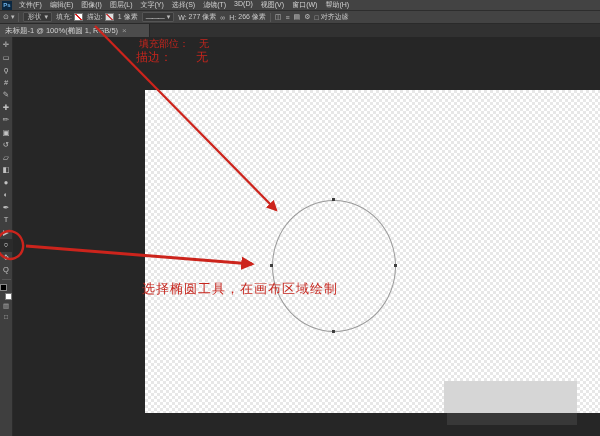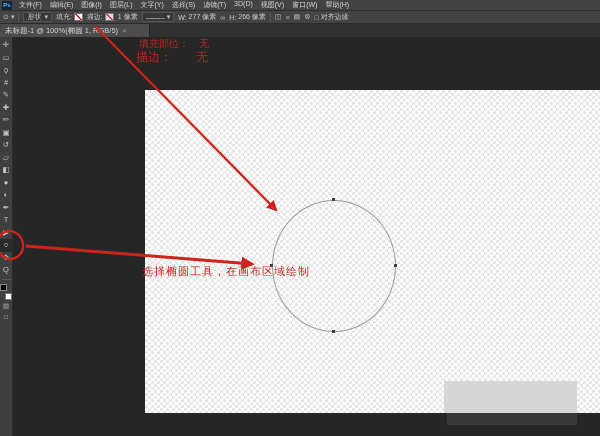--- a/index.html
+++ b/index.html
@@ -56,21 +56,21 @@
   .ellipse-path{ position:absolute; left:272px; top:200px; width:124px; height:132px;
                  border:1px solid #9b9b9b; border-radius:50%; }
   .anchor{ position:absolute; width:3px; height:3px; background:#3d3d3d; }
   .graybox{ position:absolute; left:444px; top:381px; width:133px; height:32px; background:#d6d6d6; }
   .graybox-shadow{ position:absolute; left:447px; top:413px; width:130px; height:12px; background:#383838; }
 
   
   .note{ position:absolute; color:#c6251d; white-space:pre;padding-left:25px; }
   .note-fill{ left:114px; top:37px; font-size:10px; }
   .note-stroke{ left:111px; top:49px; font-size:12px; }
-  .note-draw{ left:117px; top:264px; font-size:11px; letter-spacing:1px; }
+  .note-draw{ left:117px; top:280px; font-size:13px; letter-spacing:1px; }
   #anno-svg{ position:absolute; left:0; top:0; pointer-events:none; }
 </style>
 </head>
 <body>
 
 <div id="app">
 
   <div class="menubar">
     <div class="ps-logo">Ps</div>
     <div style="display:flex;">

